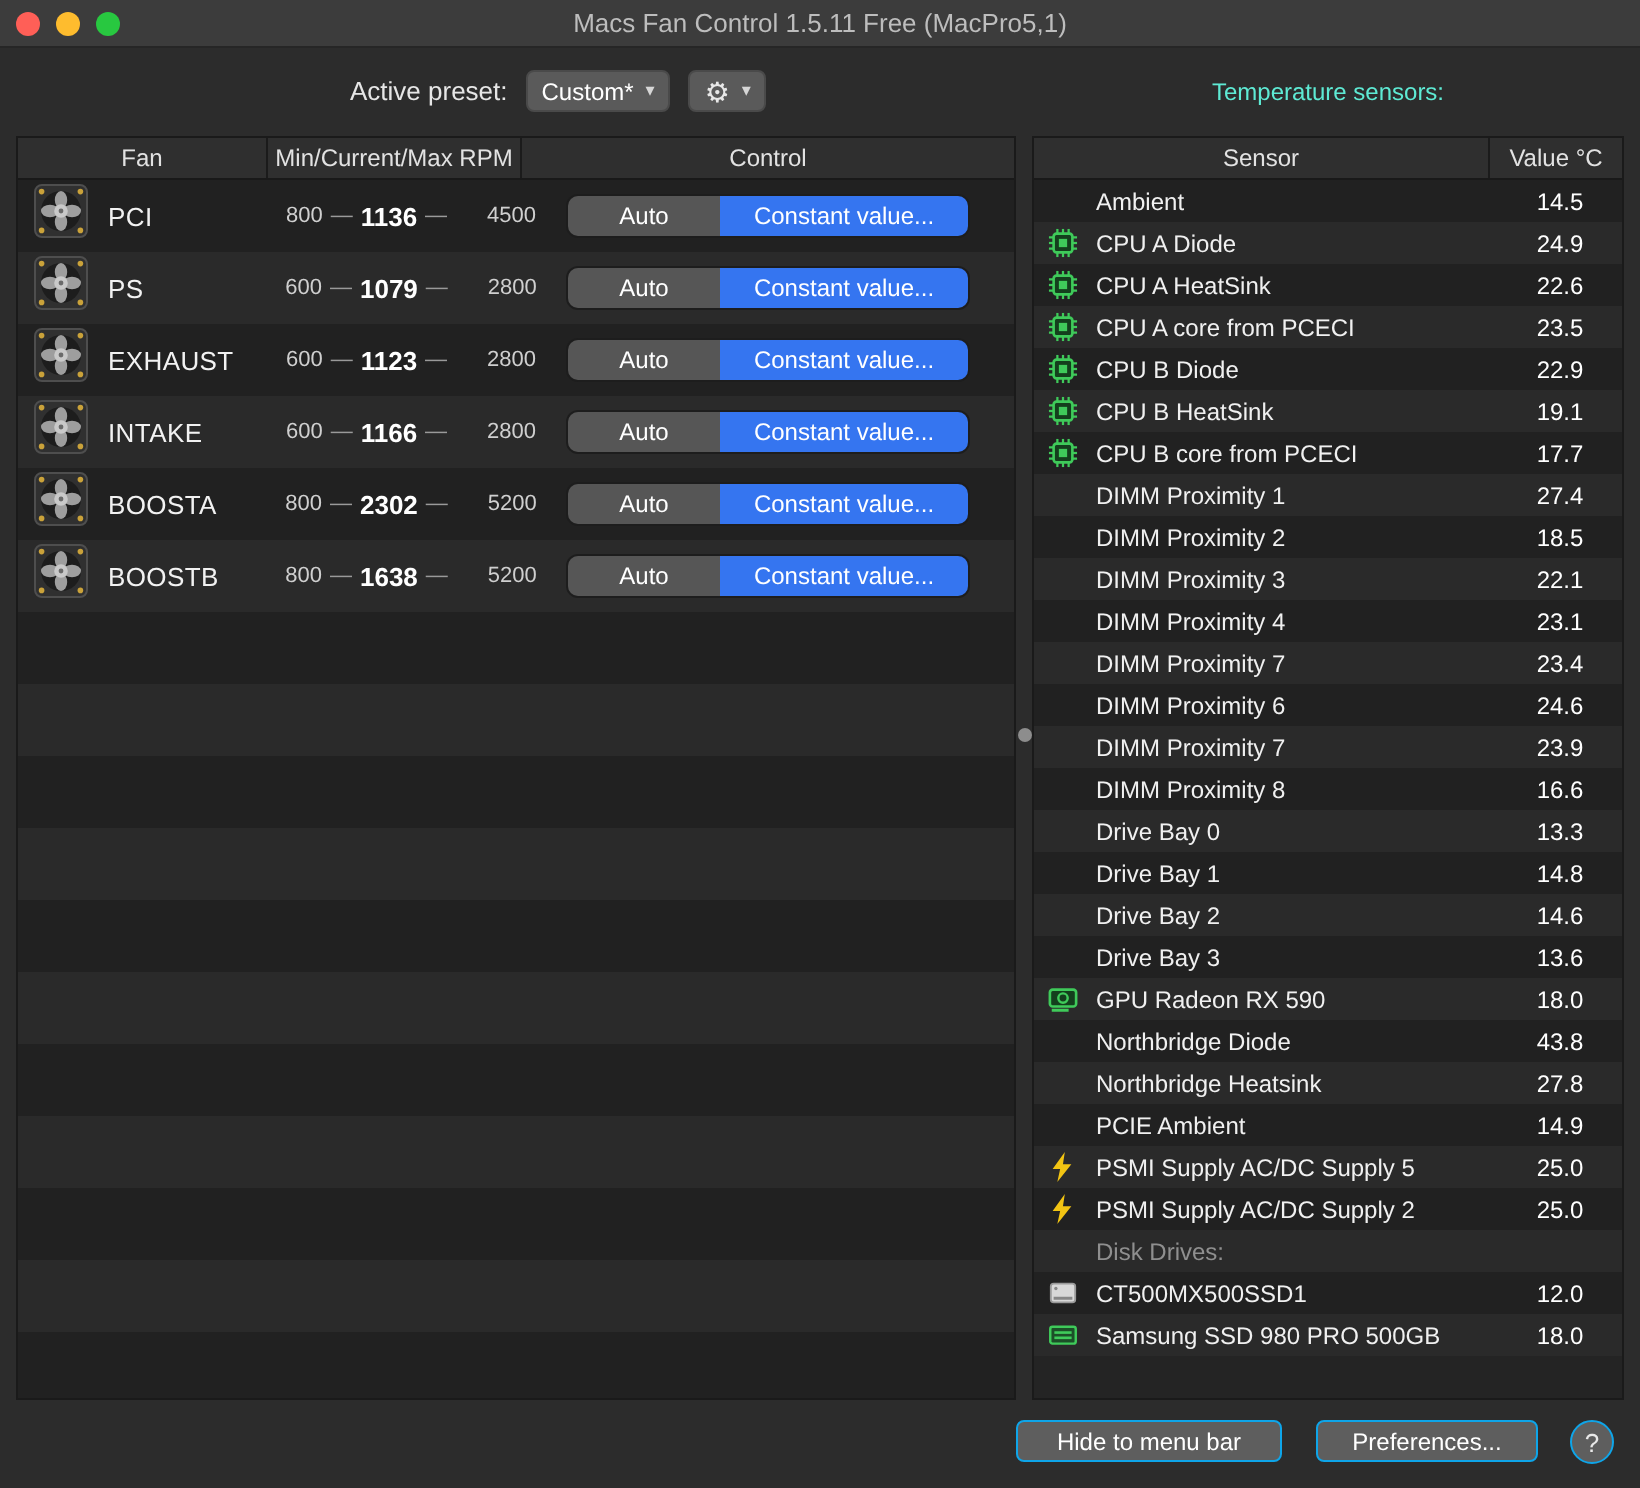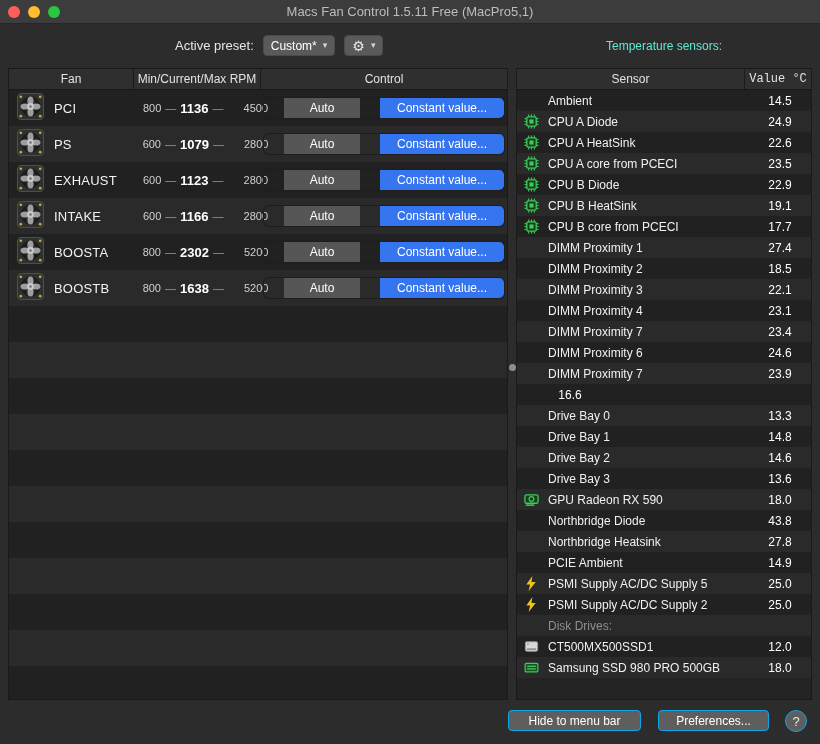--- a/index.html
+++ b/index.html
@@ -61,31 +61,31 @@
   }
   .fan-row { height:36px; display:flex; align-items:center; }
   .col-fan { width:125px; display:flex; align-items:center; padding-left:8px; gap:10px; }
   .fan-name { font-size:13px; color:#f2f2f2; letter-spacing:0.2px; }
   .col-rpm { width:127px; display:flex; align-items:center; justify-content:center; gap:4px; white-space:nowrap; }
   .rpm-sm { font-size:11px; color:#cfcfcf;margin-left:16px; }
   .rpm-cur { font-size:13px; font-weight:bold; color:#ffffff; }
   .rpm-dash { font-size:11px; color:#9a9a9a; }
   .col-control { flex:1; display:flex; justify-content:center; }
   .segmented { display:flex; height:20px; border-radius:5px; overflow:hidden; box-shadow:0 0 0 1px #1d1d1d; }
-  .seg { border:none; font-family:inherit; font-size:12px; color:#fff; cursor:default;margin-left:20px; }
+  .seg { border:none; font-family:inherit; font-size:12px; color:#fff; cursor:default; }
   .seg.auto { width:76px; background:#565656; }
   .seg.constant { width:124px; background:var(--accent-blue, #3575f0); }
 
   
   .splitter-dot { position:absolute; left:509px; top:364px; width:7px; height:7px; border-radius:50%; background:#8d8d8d; }
 
   
   .sensor-panel { left:516px; width:296px; height:632px; background:#242424; }
   .sh-name { width:228px; text-align:center; border-right:1px solid #1b1b1b; height:100%; line-height:20px; }
-  .sh-value { flex:1; text-align:center; height:100%; line-height:20px;font-family:Liberation Mono, monospace; }
+  .sh-value { flex:1; text-align:center; height:100%; line-height:20px; }
   .sensor-rows { background:repeating-linear-gradient(180deg, #212121 0 21px, #2a2a2a 21px 42px); }
   .sensor-row { height:21px; display:flex; align-items:center; }
   .s-icon { width:16px; margin-left:6px; display:flex; align-items:center; justify-content:center; flex:0 0 16px; }
   .s-name { margin-left:9px; font-size:12px; color:#f0f0f0; flex:1; white-space:nowrap; overflow:hidden; }
   .sensor-row.section .s-name { color:#8f8f8f; }
   .s-value { width:62px; text-align:center; font-size:12px; color:#ffffff; flex:0 0 62px; }
 
   
   .footer { position:absolute; left:0; right:0; top:700px; height:44px; background:#2c2c2c; }
   .btn {
@@ -526,20 +526,21 @@
           <span class="s-name">DIMM Proximity 6</span>
           <span class="s-value">24.6</span>
         </div>
         <div class="sensor-row">
           <span class="s-icon"></span>
           <span class="s-name">DIMM Proximity 7</span>
           <span class="s-value">23.9</span>
         </div>
         <div class="sensor-row">
           <span class="s-icon"></span>
+          <span class="s-name">DIMM Proximity 8</span>
           <span class="s-value">16.6</span>
         </div>
         <div class="sensor-row">
           <span class="s-icon"></span>
           <span class="s-name">Drive Bay 0</span>
           <span class="s-value">13.3</span>
         </div>
         <div class="sensor-row">
           <span class="s-icon"></span>
           <span class="s-name">Drive Bay 1</span>

